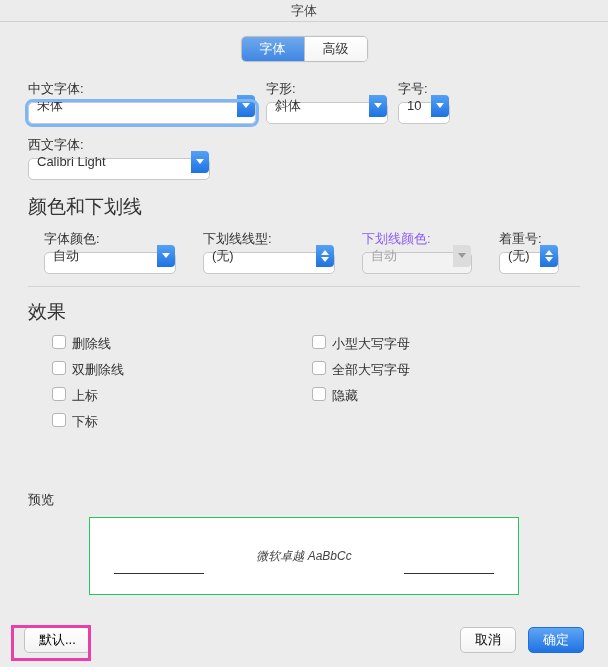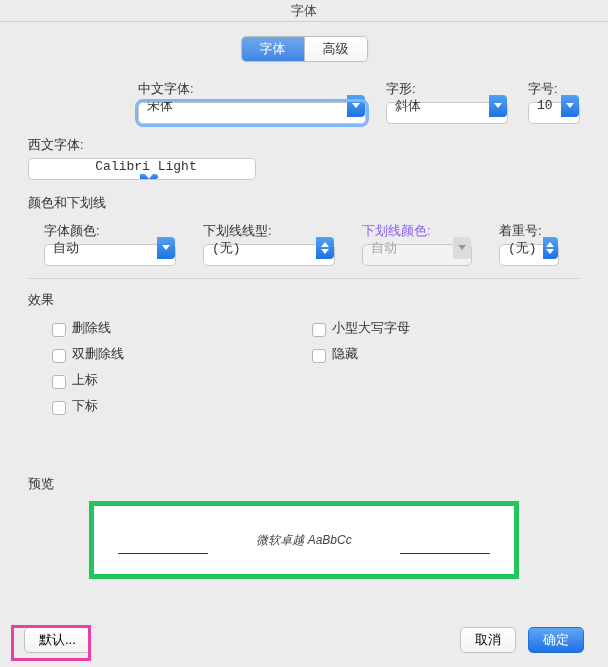--- a/index.html
+++ b/index.html
@@ -40,35 +40,34 @@
       background: linear-gradient(#fff,#f5f5f5);
       font-size: 13px;
       cursor: pointer;
     }
     .seg-btn.active {
       background: linear-gradient(#6fa9ec,#3f86e4);
       color: #fff;
     }
     .seg-btn + .seg-btn { border-left: 1px solid #c0c0c0; text-align: center; }
 
-    .row { display:flex; gap: 20px; margin-bottom: 6px; justify-content: flex-end; }
+    .row { display:flex; gap: 10px; margin-bottom: 6px; }
     .col { display:flex; flex-direction: column; }
     .lbl { font-size:13px; color:#333; margin-bottom: 4px; }
     .lbl-disabled { color:#8b5cf6; }
 
     .dd {
       display:flex; align-items:center; justify-content:space-between;
       background:#fff;
       border:1px solid #c8c8c8;
       border-radius:5px;
       height:22px;
       padding:0 0 15px 8px;
       font-size:13px;
       cursor:pointer;
-      font-family:Liberation Mono, monospace;
     }
     .dd .arrow {
       width:18px; height:22px;
       background: linear-gradient(#54a1f4,#1f72e2);
       border-radius: 0 4px 4px 0;
       display:flex; align-items:center; justify-content:center;
       margin-left:6px;
     }
     .dd .arrow::after{
       content:""; border-left:4px solid transparent; border-right:4px solid transparent;
@@ -80,42 +79,42 @@
     }
     .dd.dual .arrow { flex-direction:column; gap:2px; }
     .dd.focused {
       outline: 3px solid #7fb6f5;
       outline-offset: 0;
     }
     .dd.disabled { background:#f2f2f2; color:#a6a6a6; cursor:default;}
     .dd.disabled .arrow { background:#dcdcdc; }
     .dd.disabled .arrow::after { border-top-color:#999; }
 
-    .section-lbl { font-size:13px; margin: 14px 0 10px 0; }
+    .section-lbl { font-size:19px; margin: 14px 0 10px 0; }
 
     .hr { border:none; border-top:1px solid #d5d5d5; margin: 12px 0; }
 
     .effects { display:flex; gap: 60px; padding-left: 24px; }
     .ef-col { display:flex; flex-direction:column; gap:8px; }
-    .chk { display:flex; align-items:flex-end; gap:6px; font-size:13px; }
+    .chk { display:flex; align-items:flex-start; gap:6px; font-size:13px; }
     .chkbox {
       width:14px; height:14px; border:1px solid #b5b5b5; border-radius:3px;
       background:#fff;
       display:inline-block;
     }
 
     .preview {
       margin-top: 60px;
     }
     .preview-box {
       margin: 8px auto 0 auto;
       width: 430px;
       height: 78px;
       background:#fff;
-      border:5px solid #22c55e;
+      border:1px solid #22c55e;
       display:flex; align-items:center; justify-content:center;
       position:relative;
     }
     .preview-text { font-style: italic; font-size:12px; color:#444;}
     .preview-line {
       position:absolute; bottom:20px; height:1px; background:#333; width:90px;
     }
     .pl-left{ left:24px; }
     .pl-right{ right:24px; }
 
@@ -179,21 +178,21 @@
       <div class="lbl">字号:</div>
       <div class="dd">
         <span>10</span>
         <span class="arrow"></span>
       </div>
     </div>
   </div>
 
   <div style="height:6px;"></div>
   <div class="lbl">西文字体:</div>
-  <div class="dd" style="width:228px;flex-direction:column;">
+  <div class="dd" style="width:182px;">
     <span>Calibri Light</span>
     <span class="arrow"></span>
   </div>
 
   <div class="section-lbl">颜色和下划线</div>
 
   <div class="indent">
     <div class="col" style="width:132px;">
       <div class="lbl">字体颜色:</div>
       <div class="dd">
@@ -244,20 +243,24 @@
         </label>
       <label class="chk">
           <span class="chkbox"></span>
           <span>下标</span>
         </label>
     </div>
     <div class="ef-col">
       <label class="chk">
           <span class="chkbox"></span>
           <span>小型大写字母</span>
+        </label>
+      <label class="chk">
+          <span class="chkbox"></span>
+          <span>全部大写字母</span>
         </label>
       <label class="chk">
           <span class="chkbox"></span>
           <span>隐藏</span>
         </label>
     </div>
   </div>
 
   <div class="preview">
     <div class="lbl">预览</div>

